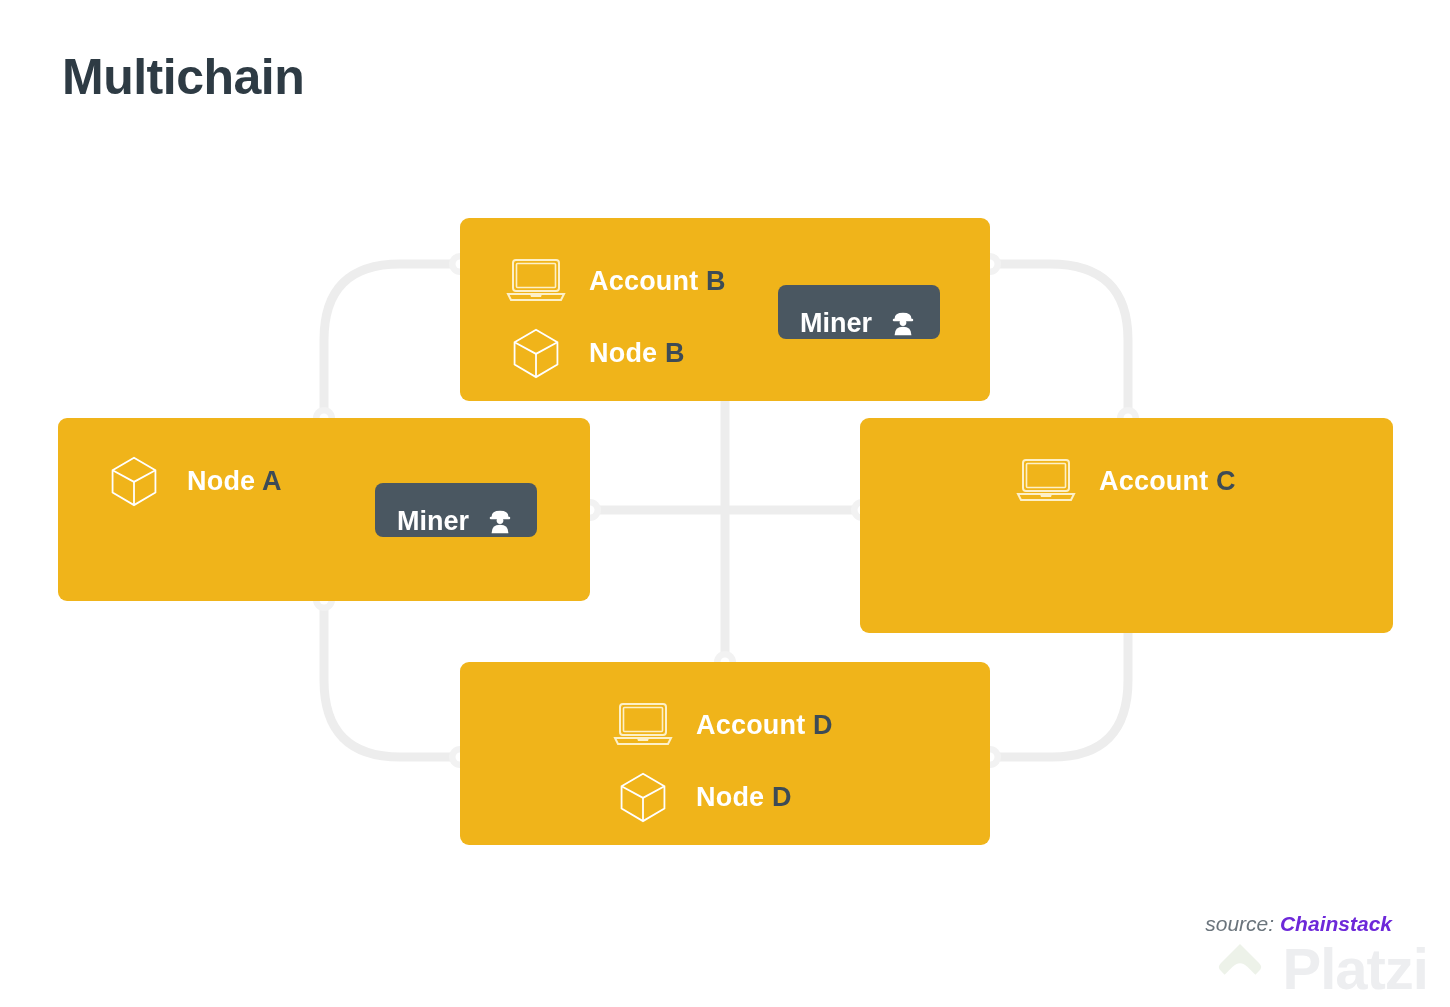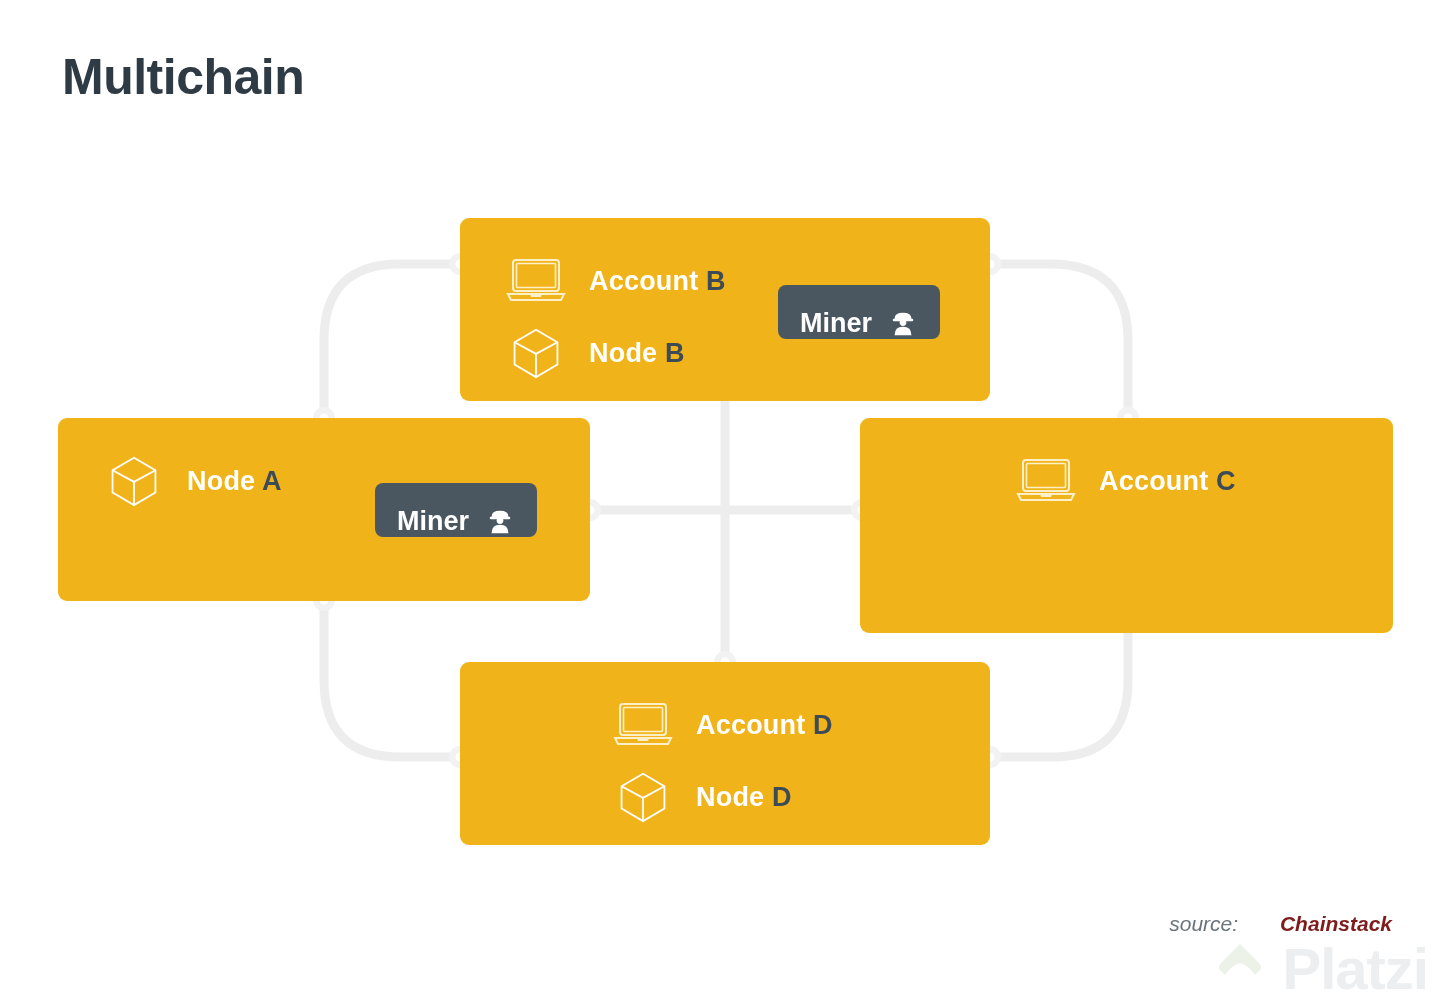--- a/index.html
+++ b/index.html
@@ -104,22 +104,21 @@
     position: absolute;
     right: 58px;
     top: 912px;
     font-size: 21px;
     font-style: italic;
     color: #6a747c;
     white-space: nowrap;
   }
   #source-note .src-brand {
     font-weight: bold;
-    color: #7f1d1d;
-    margin-left: 36px;
+    color: #6d28d9;
   }
 
   #watermark {
     position: absolute;
     right: 22px;
     top: 938px;
     display: flex;
     align-items: center;
     gap: 14px;
     opacity: 1;

